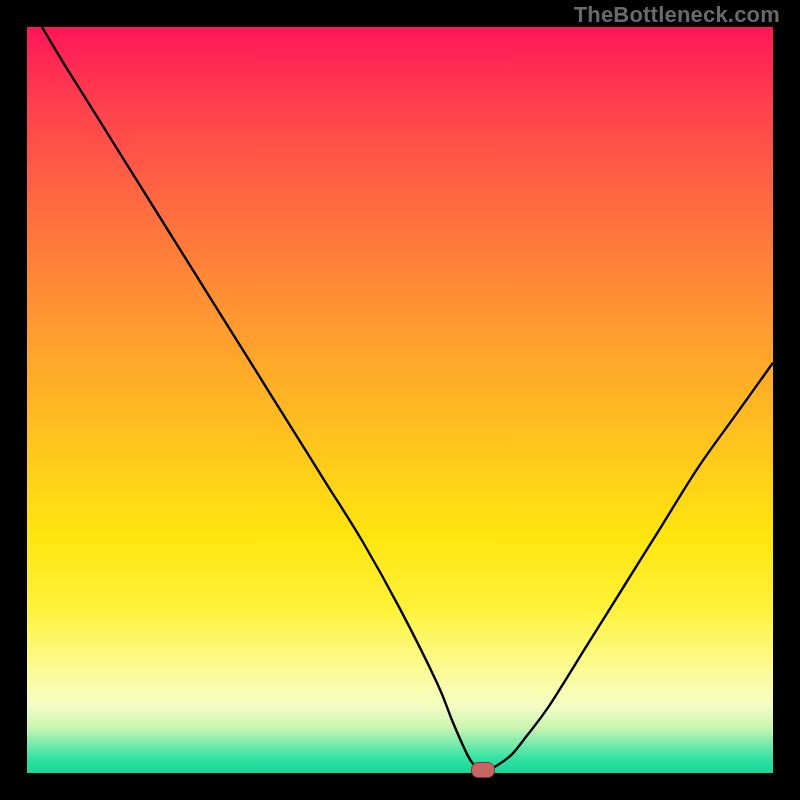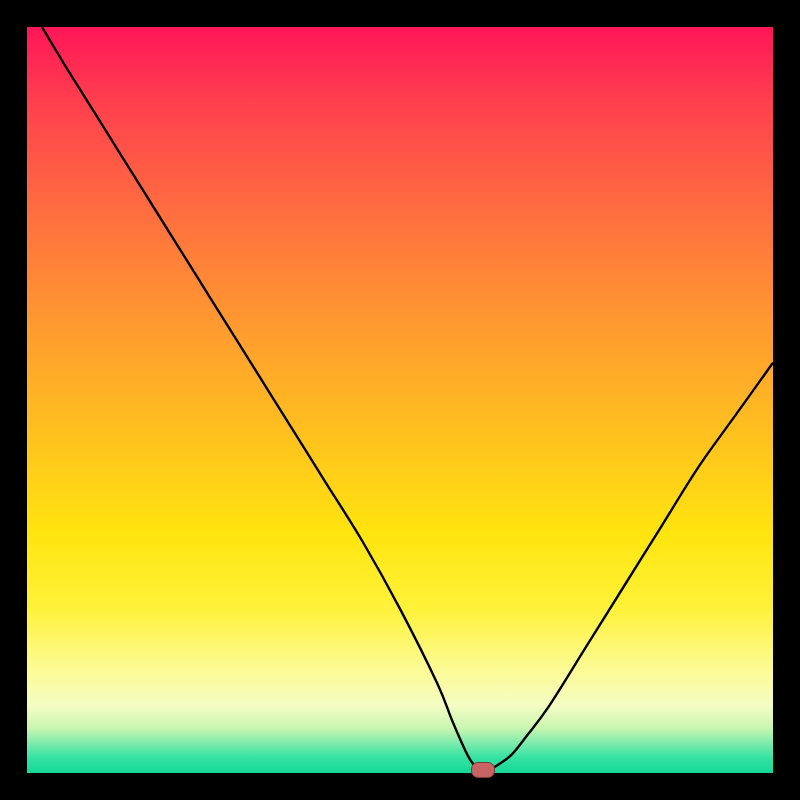--- a/index.html
+++ b/index.html
@@ -72,20 +72,21 @@
     height: 14px;
     border-radius: 7px;
     background: #c86464;
     border: 1px solid #7a3a3a;
   }
 </style>
 </head>
 <body>
 
 <div class="frame">
+  <div class="watermark">TheBottleneck.com</div>
 
   <div class="plot">
     <div class="gradient"></div>
 
     <svg class="svg-layer" viewBox="0 0 746 746" preserveAspectRatio="none">
       <path id="curve-path" d="M 14.92 0.00 C 18.65 6.22, 27.35 21.14, 37.30 37.30 C 47.25 53.46, 62.17 77.09, 74.60 96.98 C 87.03 116.87, 99.47 136.77, 111.90 156.66 C 124.33 176.55, 136.77 196.45, 149.20 216.34 C 161.63 236.23, 174.07 256.13, 186.50 276.02 C 198.93 295.91, 211.37 315.81, 223.80 335.70 C 236.23 355.59, 248.67 375.49, 261.10 395.38 C 273.53 415.27, 285.97 435.17, 298.40 455.06 C 310.83 474.95, 323.27 493.60, 335.70 514.74 C 348.13 535.88, 360.57 558.26, 373.00 581.88 C 385.43 605.50, 401.60 637.83, 410.30 656.48 C 419.00 675.13, 420.25 681.97, 425.22 693.78 C 430.19 705.59, 436.41 719.89, 440.14 727.35 C 443.87 734.81, 445.11 736.05, 447.60 738.54 C 450.09 741.03, 452.57 741.65, 455.06 742.27 C 457.55 742.89, 460.03 742.89, 462.52 742.27 C 465.01 741.65, 466.25 741.03, 469.98 738.54 C 473.71 736.05, 479.93 732.32, 484.90 727.35 C 489.87 722.38, 493.60 716.78, 499.82 708.70 C 506.04 700.62, 512.25 693.78, 522.20 678.86 C 532.15 663.94, 547.07 639.07, 559.50 619.18 C 571.93 599.29, 584.37 579.39, 596.80 559.50 C 609.23 539.61, 621.67 519.71, 634.10 499.82 C 646.53 479.93, 658.97 458.79, 671.40 440.14 C 683.83 421.49, 696.27 405.33, 708.70 387.92 C 721.13 370.51, 739.78 344.40, 746.00 335.70" stroke="#000000" stroke-width="2.4" fill="none"></path>
     </svg>
 
     <div id="marker" class="marker" style="left: 444.06px; top: 735.27px; background: rgb(200, 100, 100); border-color: rgb(122, 58, 58);"></div>
   </div>

